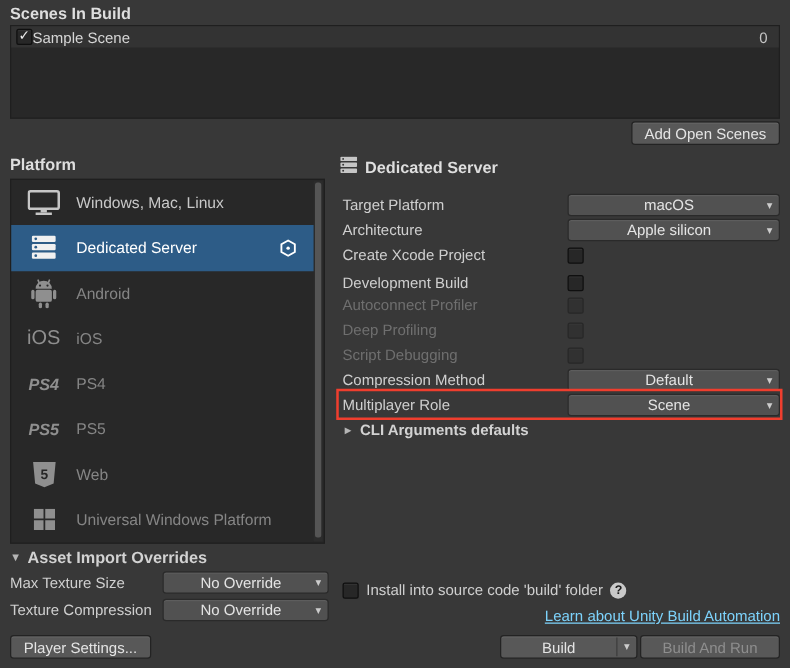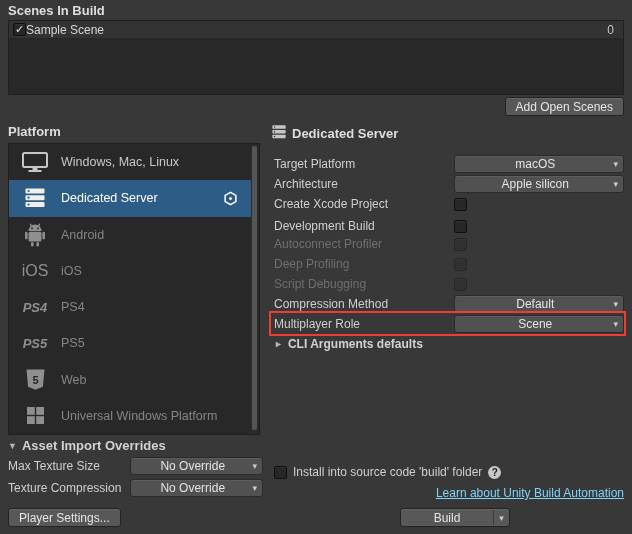--- a/index.html
+++ b/index.html
@@ -287,14 +287,15 @@
     <span class="help">?</span>
   </div>
   <div class="link">Learn about Unity Build Automation</div>
 
   <div class="btn" style="left:8px;top:508px;">Player Settings...</div>
   <div class="btn" id="build-btn">
     <span class="blab">Build</span>
     <span class="sep"></span>
     <span class="barrow">▾</span>
   </div>
+  <div class="btn dis" style="left:512px;top:508px;width:112px;">Build And Run</div>
 
 </div>
 
 </body></html>

